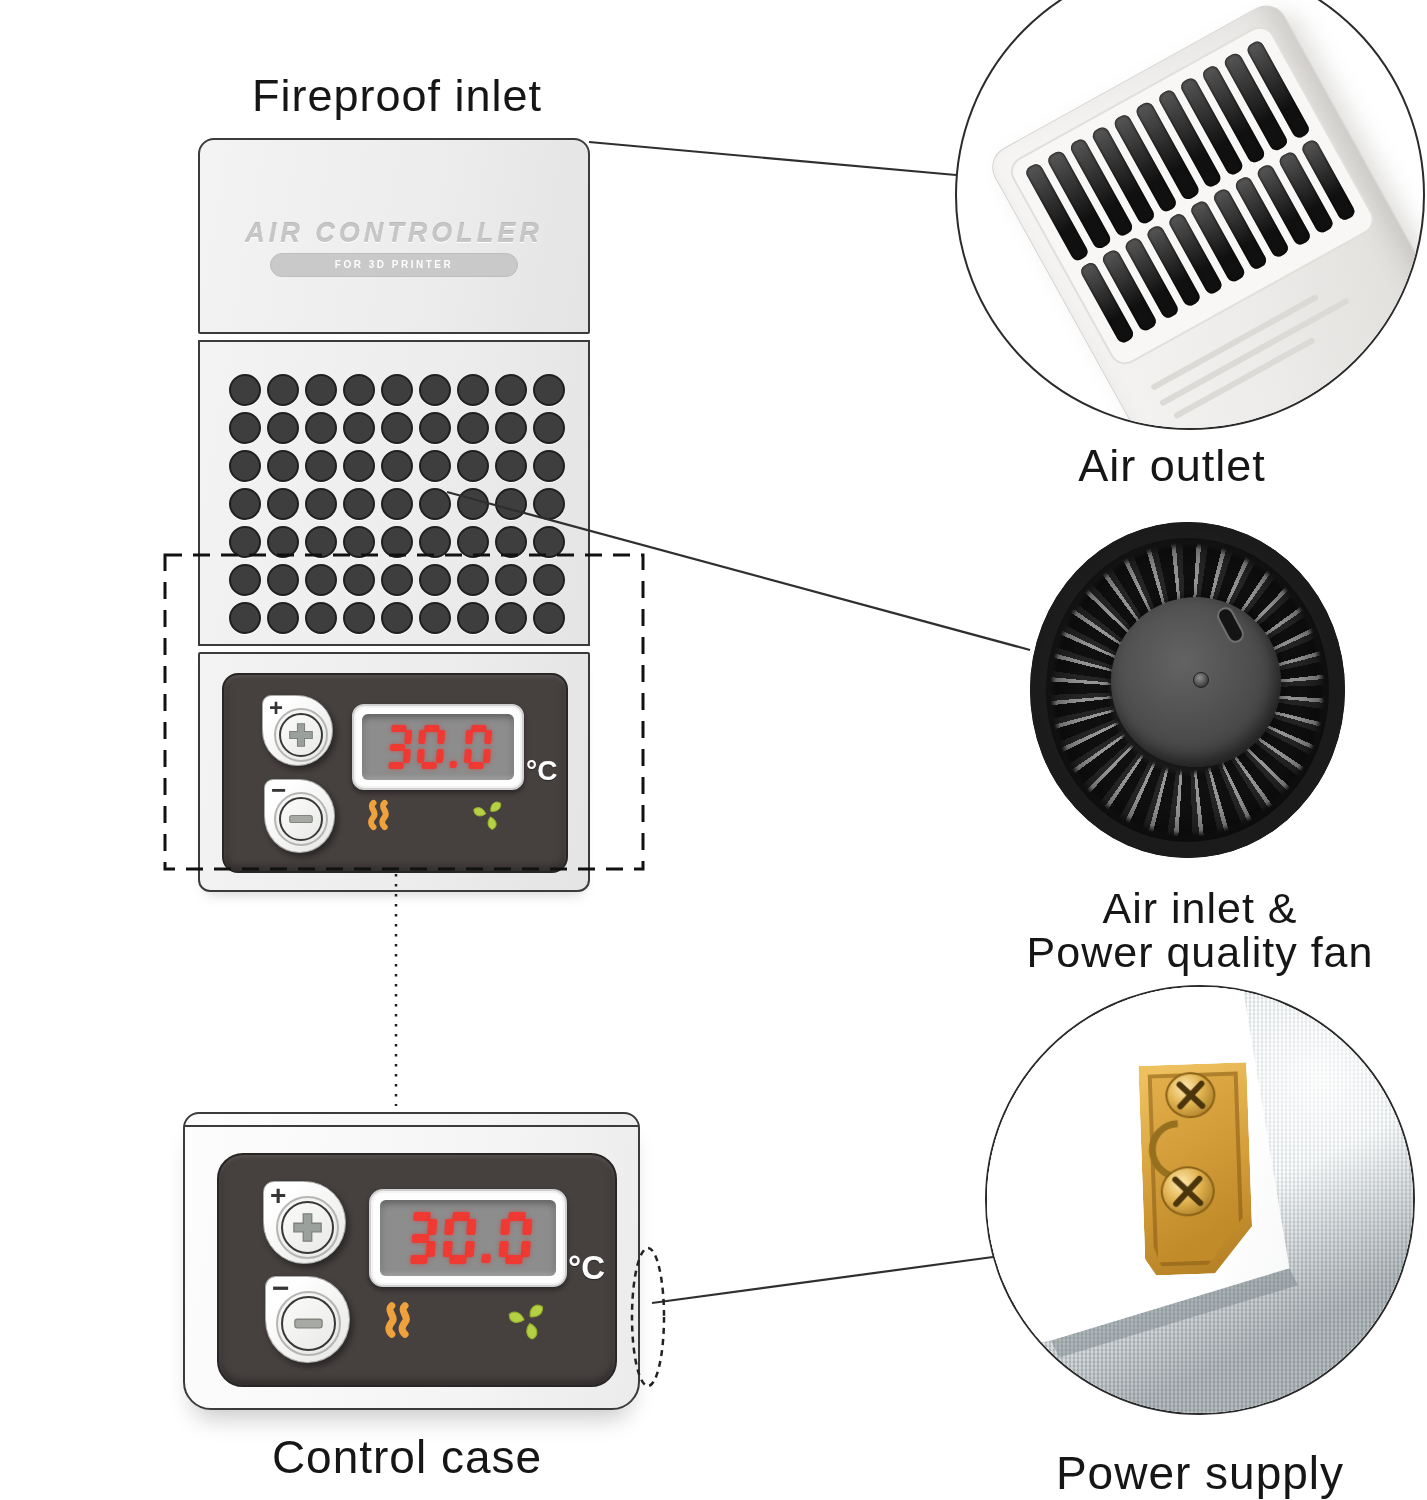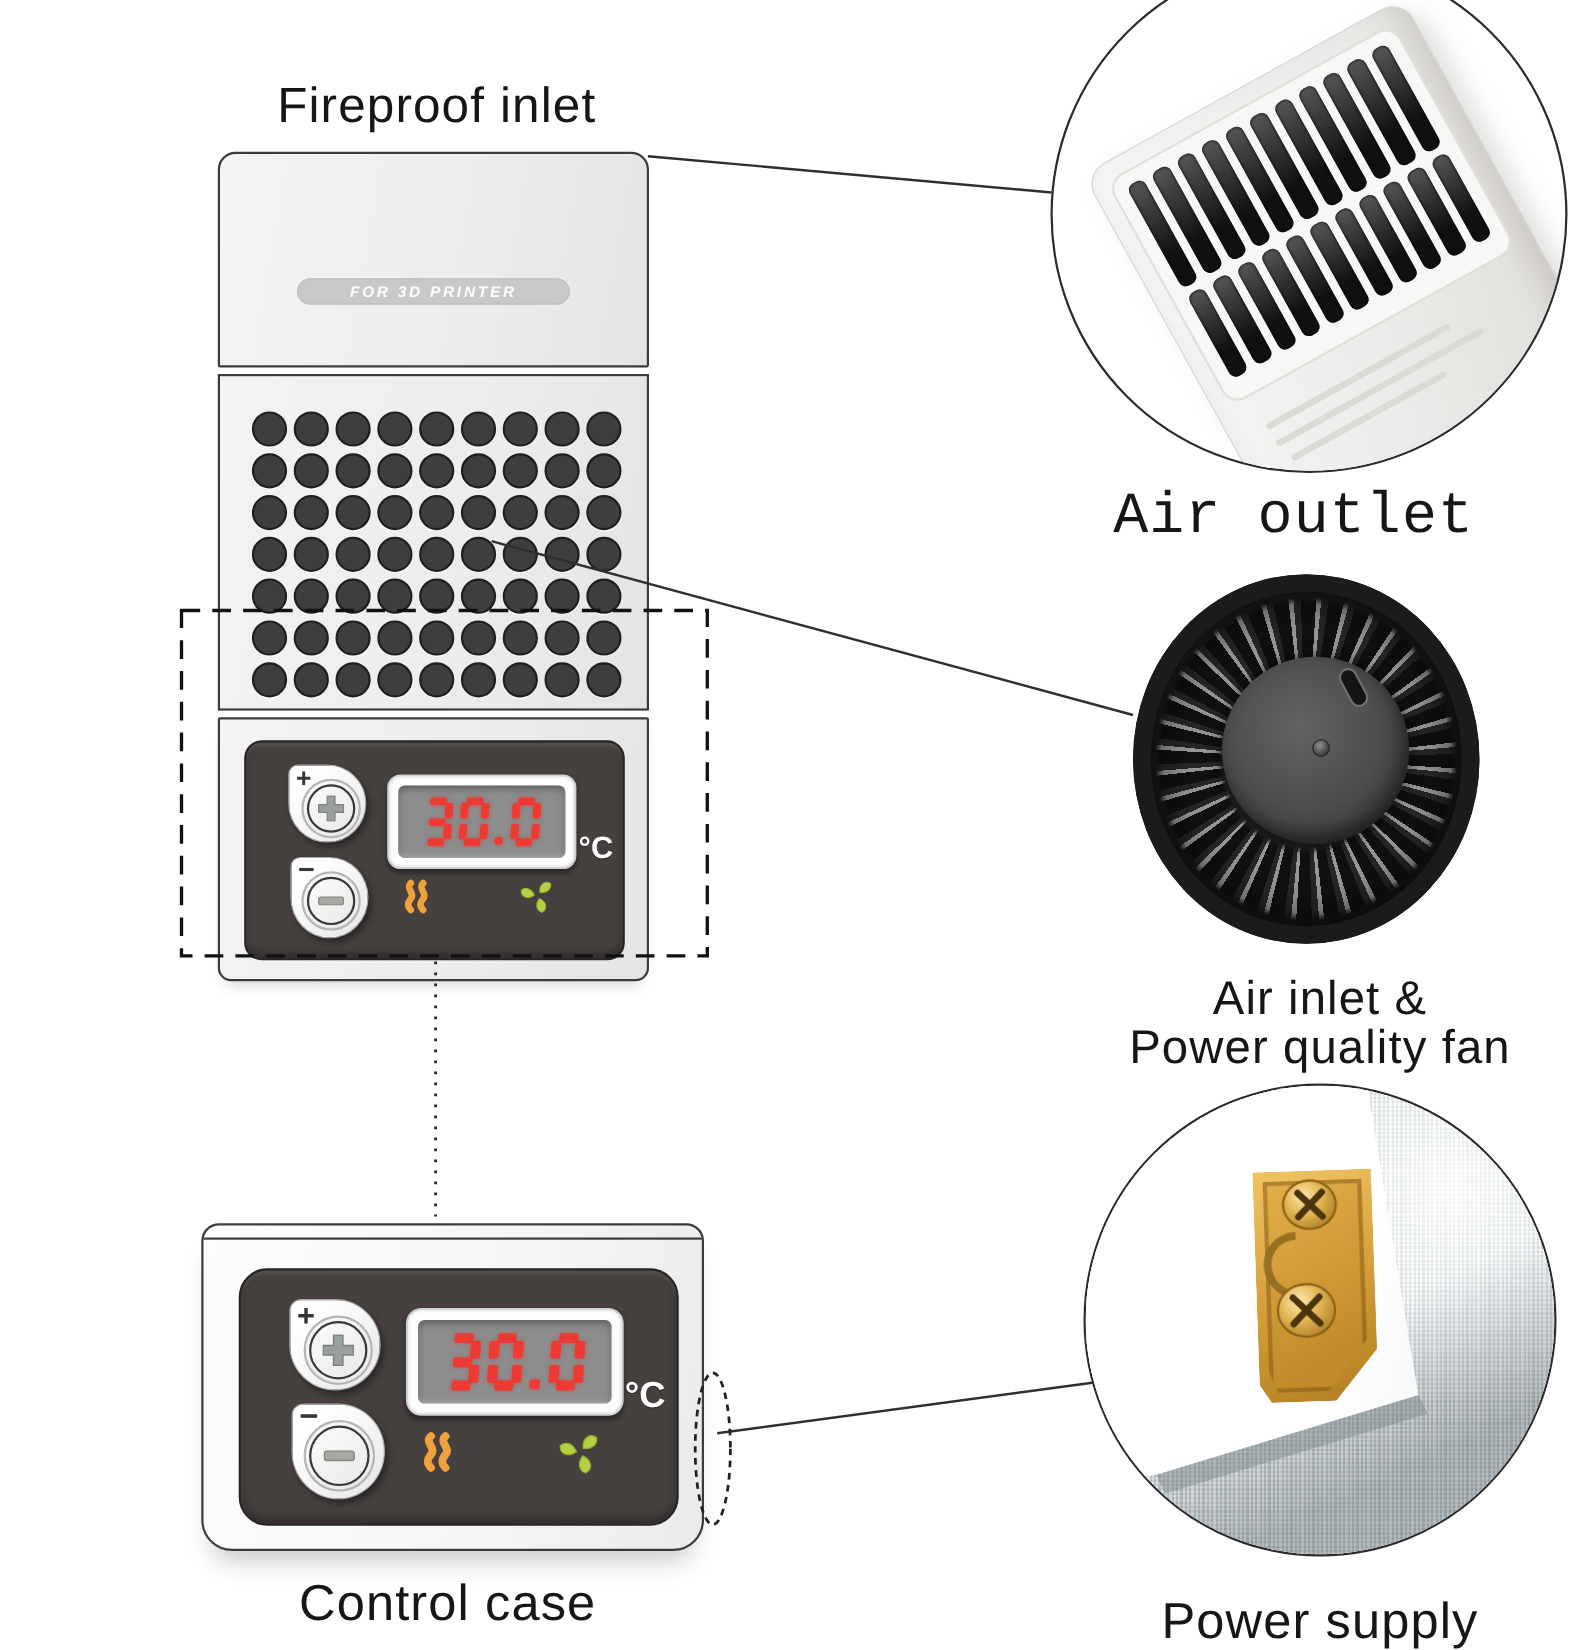--- a/index.html
+++ b/index.html
@@ -30,21 +30,21 @@
   .brand{
     margin-top:78px;text-align:center;
     font-weight:700;font-style:italic;font-size:27px;letter-spacing:4px;
     color:#c6c6c6;text-shadow:0 1px 0 #ffffff,0 -1px 0 #b9b9b9;
   }
   .brand-pill{
     position:absolute;left:50%;top:113px;transform:translateX(-50%);
     width:246px;height:22px;border-radius:12px;
     background:#c9c9c9;border:1px solid #bdbdbd;
     text-align:center;line-height:22px;
-    font-weight:700;font-style:italic;font-size:14px;letter-spacing:2.5px;color:#fdfdfd;
+    font-weight:700;font-size:10px;letter-spacing:2.5px;color:#fdfdfd;
   }
 
   .dots-grid{position:absolute;left:29px;top:32px;display:grid;gap:6px;}
   .vdot{width:32px;height:32px;border-radius:50%;
     background:#3e3e3e;border:2px solid #1f1f1f;box-sizing:border-box;
     box-shadow:0 1px 1px rgba(255,255,255,.8);}
 
   
   .panel{
     position:absolute;background:#46403f;border:2px solid #292525;
@@ -196,27 +196,28 @@
     border:7px solid transparent;border-top-color:#96701f;border-left-color:#96701f;
     transform:rotate(-45deg);box-sizing:border-box;
   }
 
   svg.overlay{position:absolute;left:0;top:0;pointer-events:none;}
 </style>
 </head>
 <body>
 
 <div class="label" style="left:97px;top:70px;width:600px;font-size:45px;">Fireproof inlet</div>
-<div class="label" style="left:1012px;top:440px;width:320px;font-size:53px;font-family:Liberation Mono, monospace;">Air outlet</div>
+<div class="label" style="left:1012px;top:440px;width:320px;font-size:45px;">Air outlet</div>
 <div class="label" style="left:1000px;top:884px;width:400px;font-size:43px;">Air inlet &amp;</div>
 <div class="label" style="left:1000px;top:928px;width:400px;font-size:43px;">Power quality fan</div>
 <div class="label" style="left:107px;top:1430px;width:600px;font-size:46px;">Control case</div>
 <div class="label" style="left:950px;top:1446px;width:500px;font-size:46px;">Power supply</div>
 
 <div class="dev-sec" id="sec-logo">
+  <div class="brand">AIR CONTROLLER</div>
   <div class="brand-pill">FOR 3D PRINTER</div>
 </div>
 
 <div class="dev-sec" id="sec-vent">
   <div class="dots-grid" style="grid-template-columns: repeat(9, 32px);">
       <div class="vdot"></div>
       <div class="vdot"></div>
       <div class="vdot"></div>
       <div class="vdot"></div>
       <div class="vdot"></div>

